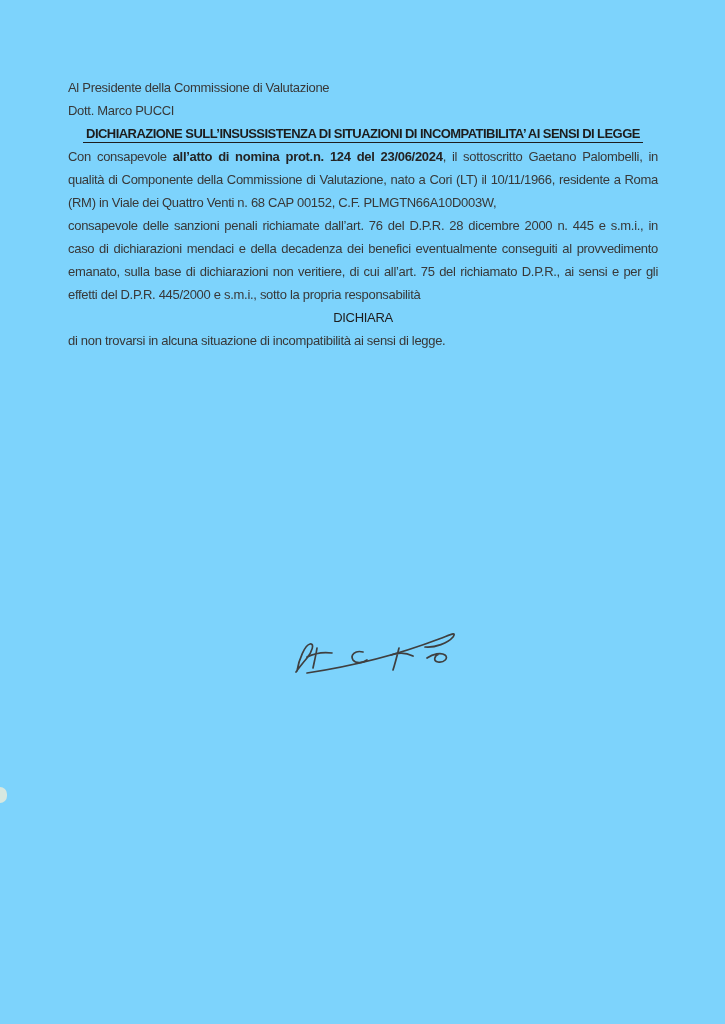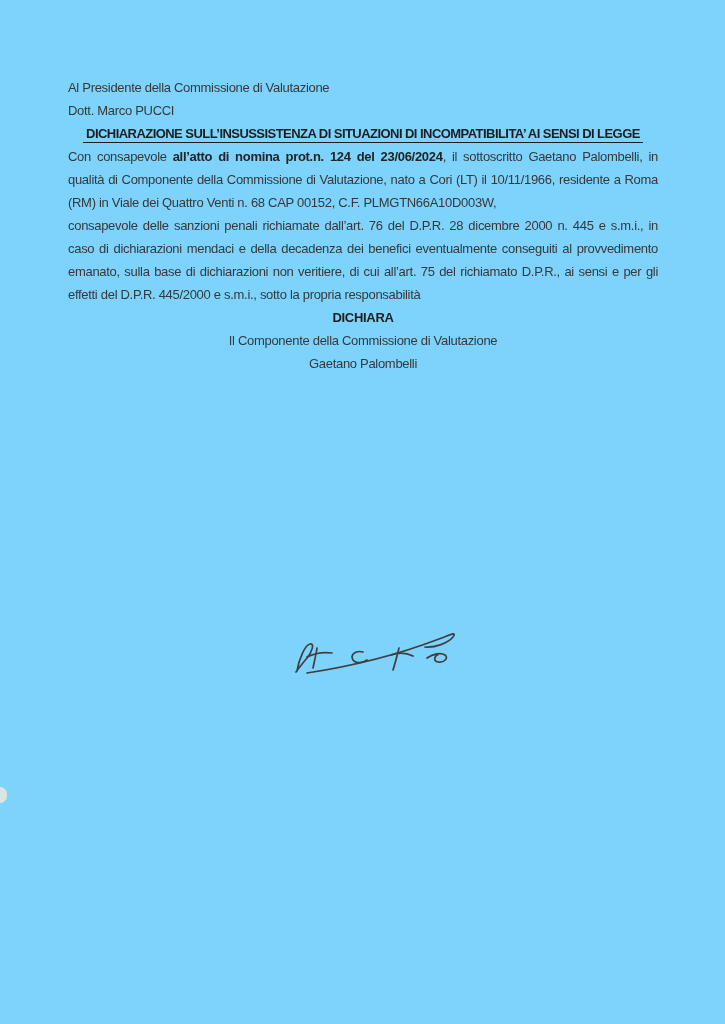--- a/index.html
+++ b/index.html
@@ -44,21 +44,21 @@
   }
   .para {
     text-align: justify;
     text-justify: inter-word;
   }
   .para1 { margin-bottom: 7px; }
   .para2 { margin-bottom: 21px; }
   .b { font-weight: bold; color: #242424; }
   .dichiara {
     text-align: center;
-    font-weight: bold;
+    font-weight: normal;
     color: #1d1d1d;
     margin-bottom: 27px;
   }
   .decl-body { margin-bottom: 34px; }
   .place-date { margin-bottom: 64px; }
   .sig-role { text-align: center; margin-bottom: 4px; }
   .sig-name { text-align: center; }
   .sig-scribble {
     position: absolute;
     left: 287px;
@@ -95,26 +95,23 @@
     <p class="recipient2">Dott. Marco PUCCI</p>
 
     <p class="title-wrap"><span class="title-inner">DICHIARAZIONE SULL’INSUSSISTENZA DI SITUAZIONI DI INCOMPATIBILITA’ AI SENSI DI LEGGE</span></p>
 
     <p class="para para1"><span>Con consapevole </span><span class="b">all’atto di nomina prot.n. 124 del 23/06/2024</span><span>, il sottoscritto Gaetano Palombelli, in qualità di Componente della Commissione di Valutazione, nato a Cori (LT) il 10/11/1966, residente a Roma (RM) in Viale dei Quattro Venti n. 68 CAP 00152, C.F. PLMGTN66A10D003W,</span></p>
 
     <p class="para para2">consapevole delle sanzioni penali richiamate dall’art. 76 del D.P.R. 28 dicembre 2000 n. 445 e s.m.i., in caso di dichiarazioni mendaci e della decadenza dei benefici eventualmente conseguiti al provvedimento emanato, sulla base di dichiarazioni non veritiere, di cui all’art. 75 del richiamato D.P.R., ai sensi e per gli effetti del D.P.R. 445/2000 e s.m.i., sotto la propria responsabilità</p>
 
     <p class="dichiara">DICHIARA</p>
 
+    <p class="decl-body">di non trovarsi in alcuna situazione di incompatibilità ai sensi di legge.</p>
 
 
-    <div>
-      <p class="sig-role">Il Componente della Commissione di Valutazione</p>
-      <p class="sig-name">Gaetano Palombelli</p>
-    </div>
 
   </div>
 
   <svg class="sig-scribble" viewBox="0 0 185 58" aria-hidden="true">
     <path d="M10,50 C12,38 18,24 23,23 C28,22 25,31 20,37 C15,43 11,48 9,51"></path>
     <path d="M30,27 C29,34 27,42 26,47 M20,36 C28,32 38,31 45,32"></path>
     <path d="M76,31 C68,29 63,34 66,39 C69,43 76,42 80,39"></path>
     <path d="M112,27 C110,35 108,43 106,49 M104,34 C112,31 120,32 126,35"></path>
     <path d="M140,37 C146,33 154,31 158,34 C162,37 157,42 151,41 C146,40 147,35 152,33"></path>
     <path d="M20,52 C60,46 110,34 152,18 C163,14 170,10 166,16 C161,22 148,27 138,26"></path>

